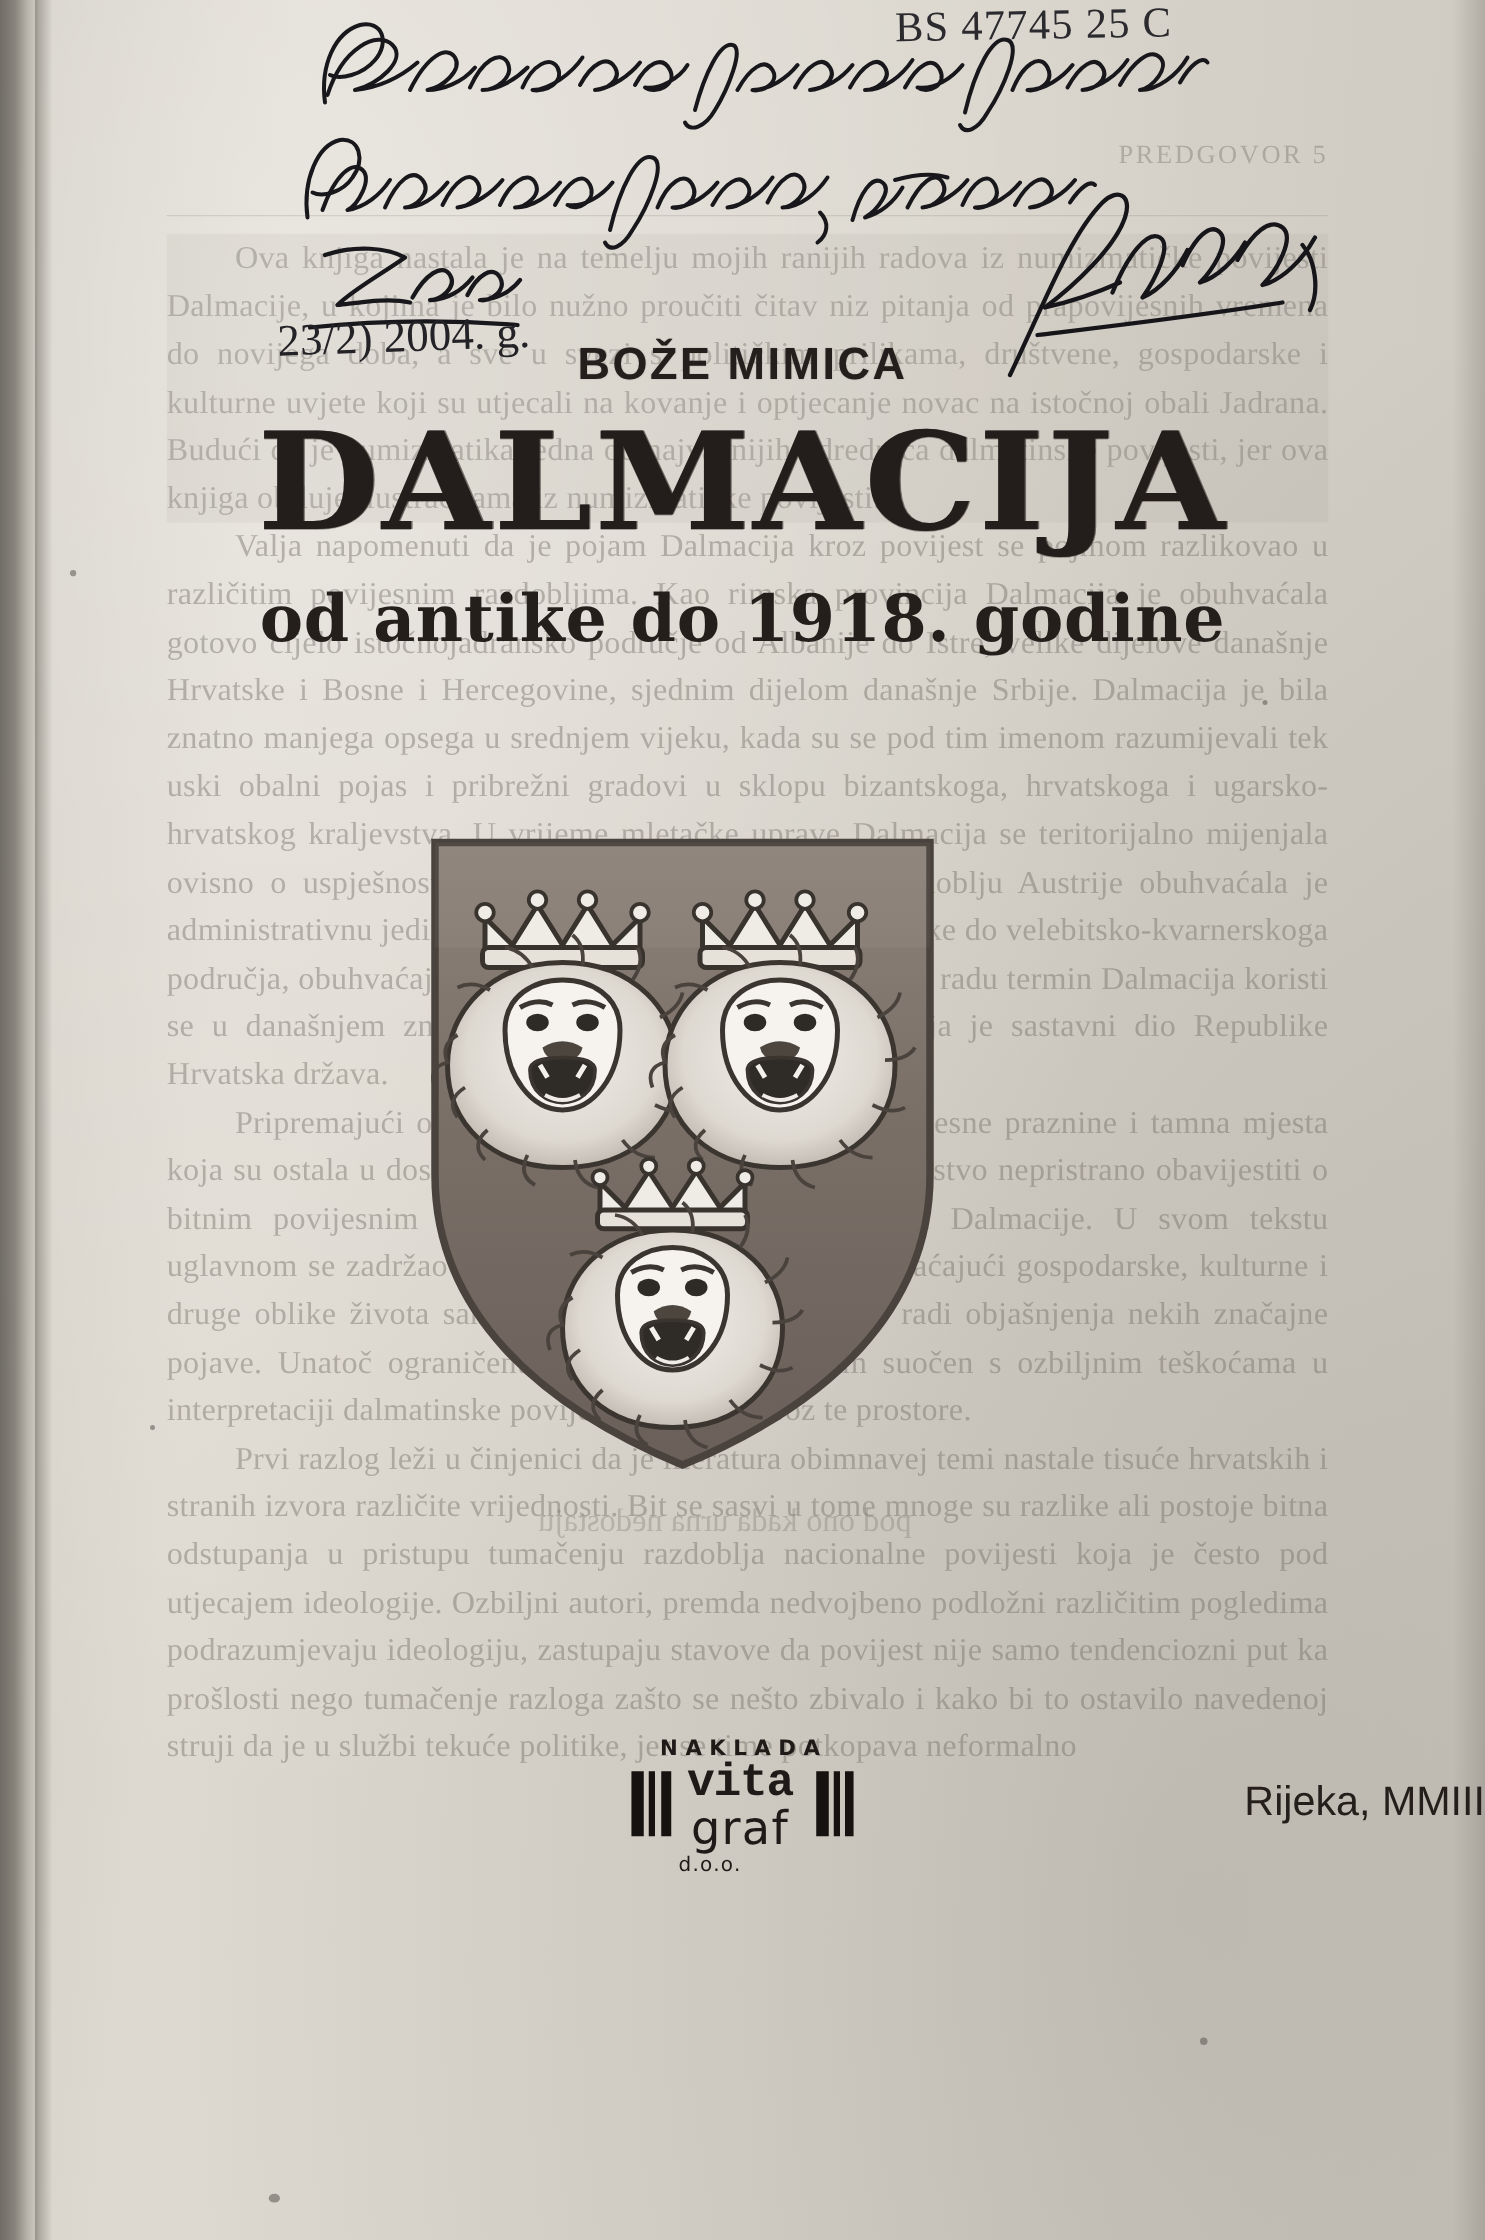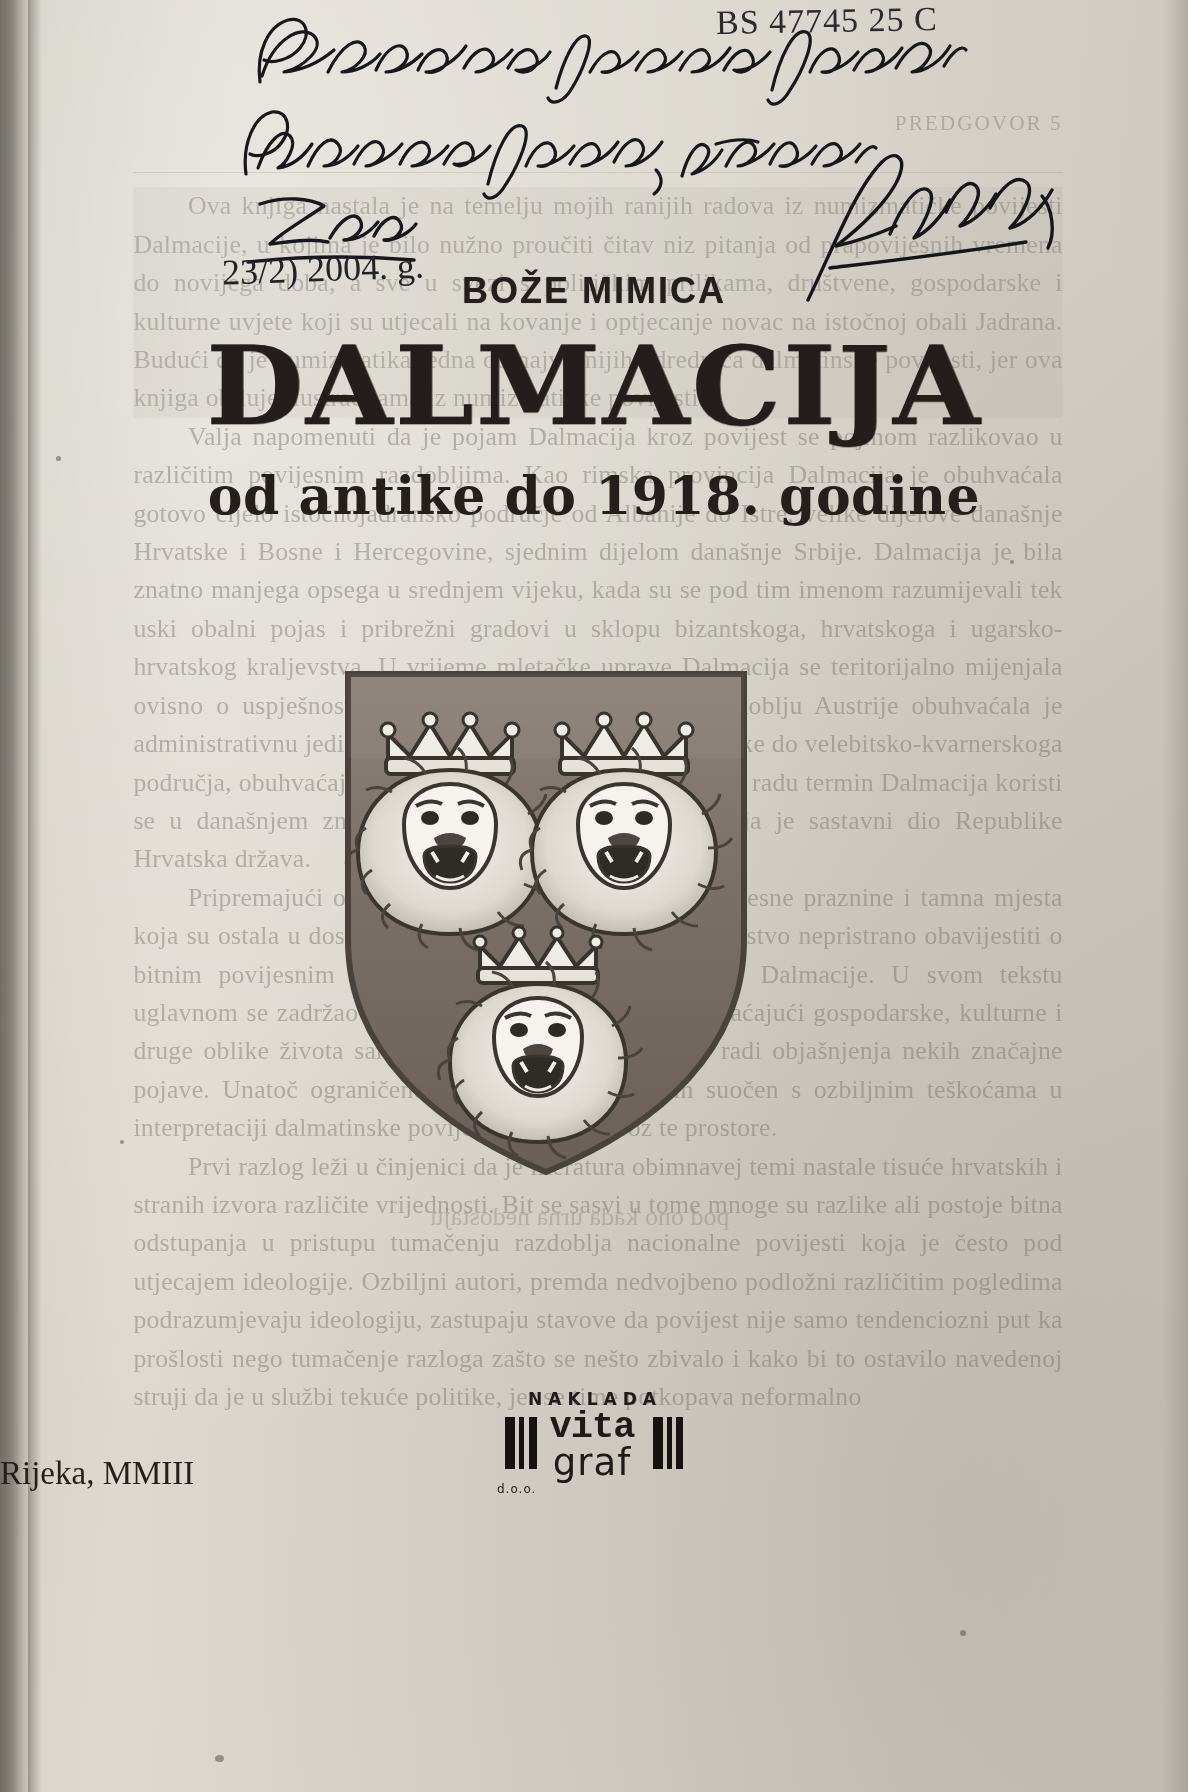--- a/index.html
+++ b/index.html
@@ -164,39 +164,39 @@
   }
   .logo .graf {
     font-family: "DejaVu Sans", sans-serif;
     font-size: 37px;
     font-weight: normal;
     letter-spacing: 1px;
     line-height: 0.95;
   }
   .logo .doo {
     font-family: "DejaVu Sans", sans-serif;
-    font-size: 12px;
+    font-size: 16px;
     letter-spacing: 1px;
     margin-top: 2px;
-    text-align: left;
+    text-align: center;
     padding-right: 48px;
   }
   .logo .bars {
     position: absolute;
     left: 8px;
     top: 22px;
     width: 178px;
     height: 64px;
   }
   .imprint {
     position: absolute;
     left: 0; right: 0;
-    top: 1455px;
-    text-align: left;
-    font-family: Liberation Serif, serif;
+    top: 1422px;
+    text-align: right;
+    font-family: Liberation Sans, sans-serif;
     font-size: 33px;
     color: #241f1b;
   }
   
   .hand {
     position: absolute;
     color: #17161a;
     font-family: "DejaVu Sans", sans-serif;
     pointer-events: none;
   }

